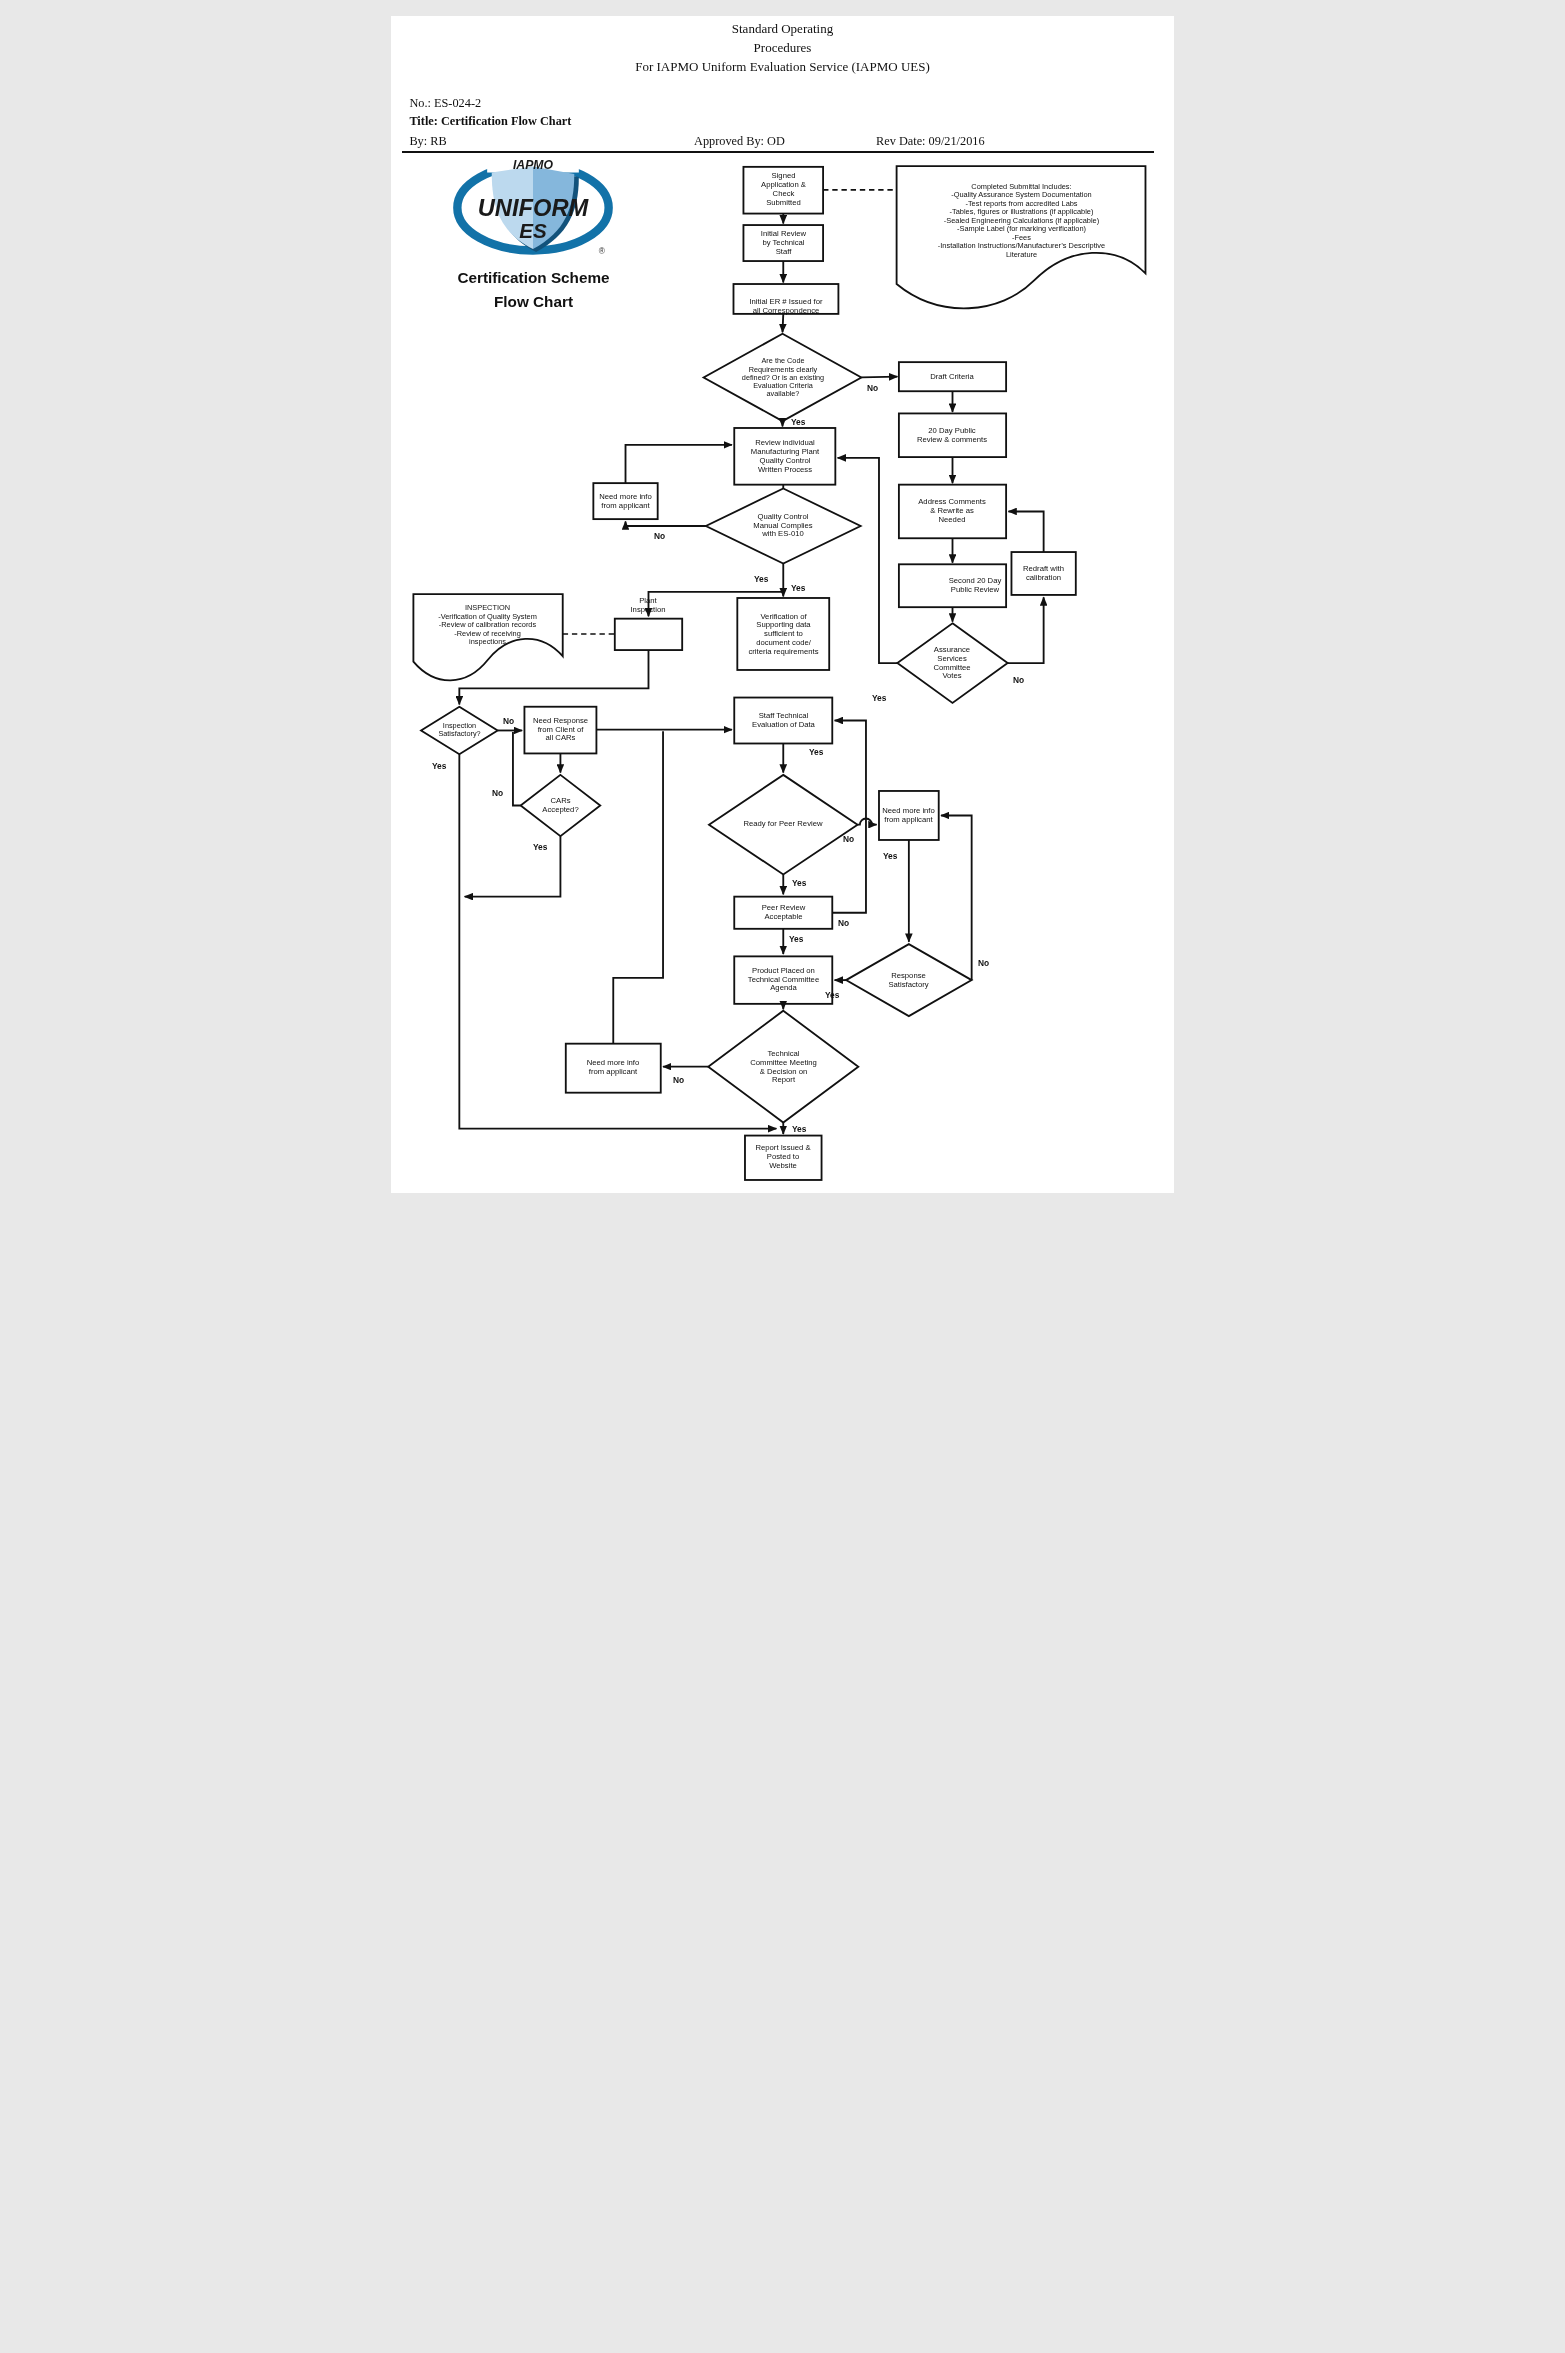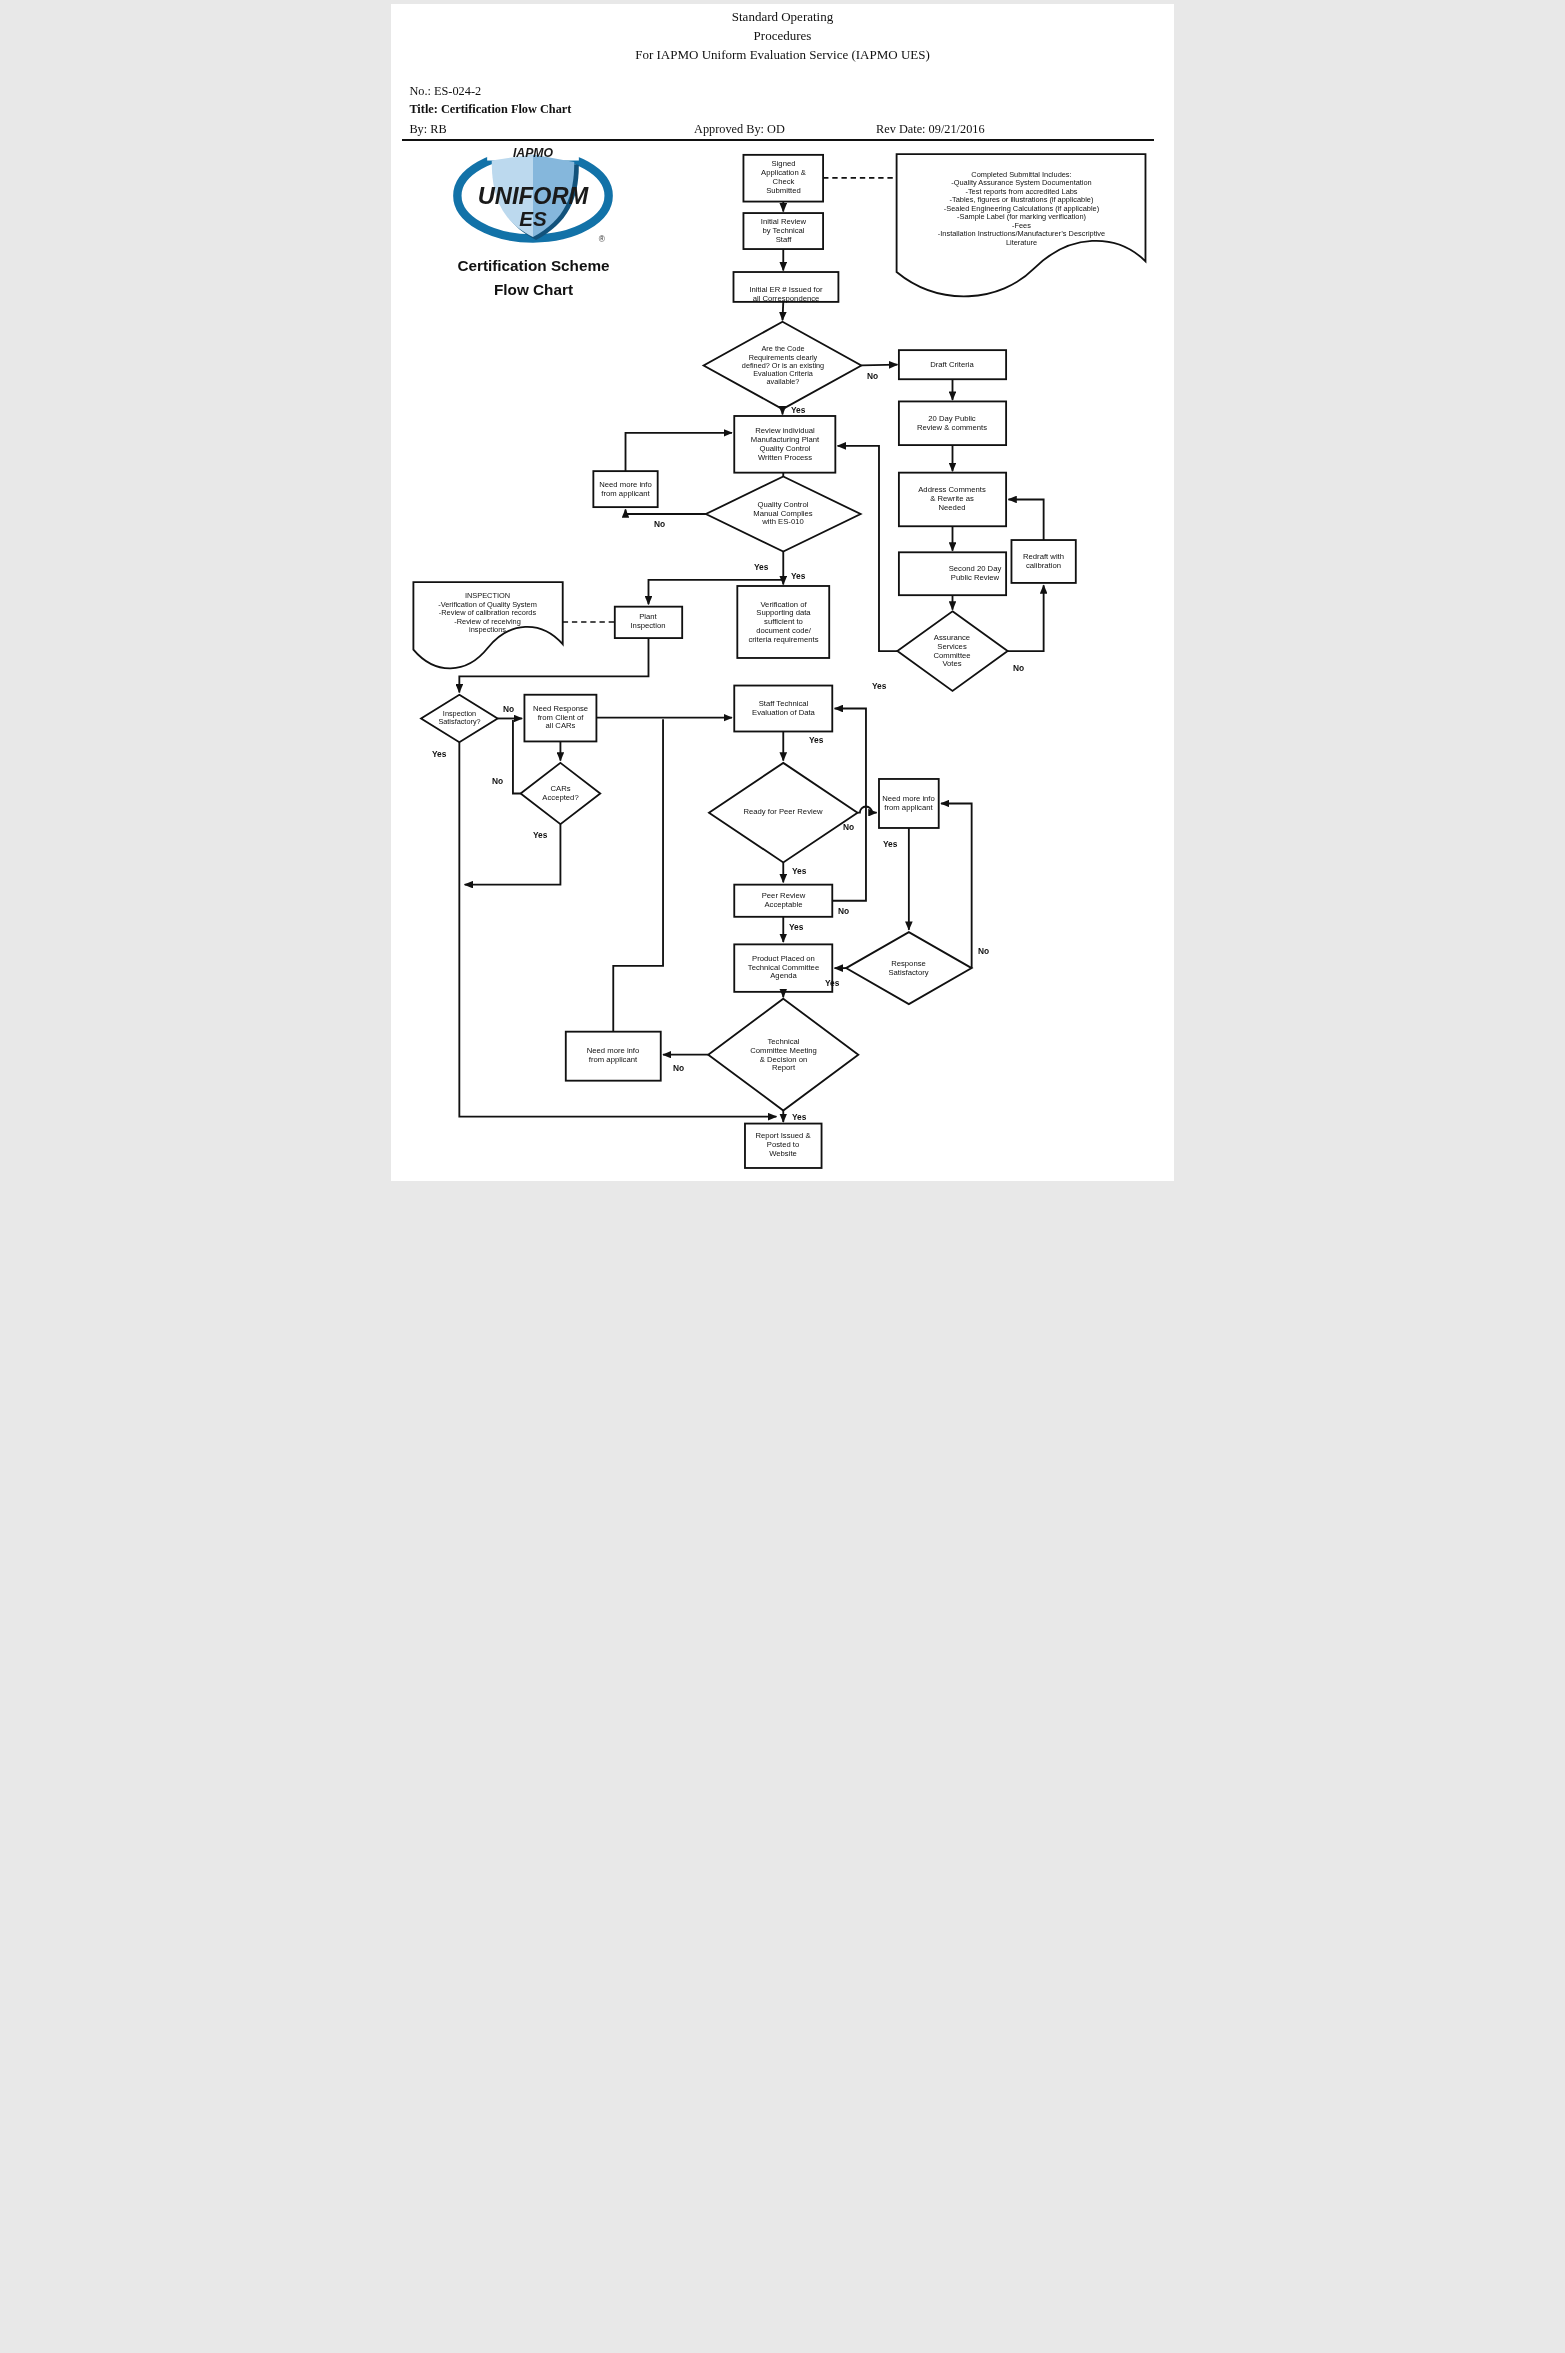--- a/index.html
+++ b/index.html
@@ -1,16 +1,16 @@
 <!DOCTYPE html>
 <html style="font-size:12.3px"><head>
 <meta charset="utf-8">
 <style>
   html,body{margin:0;padding:0;background:#e8e8e8;}
-  .page{position:relative;width:783px;height:1177px;margin:4px auto;background:#fff;
+  .page{position:relative;width:783px;height:1177px;margin:16px auto;background:#fff;
         font-family:"Liberation Sans",sans-serif;color:#111;overflow:hidden;}
   .serif{font-family:"Liberation Serif",serif;}
   .hdr-line{position:absolute;left:0;width:100%;text-align:center;font-size:13px;}
   .meta{position:absolute;font-size:12.3px;}
   .rule{position:absolute;background:#111;}
   svg.layer{position:absolute;left:0;top:0;}
   .lbl{position:absolute;display:flex;align-items:center;justify-content:center;
        text-align:center;font-size:7.7px;line-height:1.14;white-space:pre-line;}
   .edge{position:absolute;font-size:8.4px;font-weight:700;}
   .doc-lbl{font-size:7.4px;}
@@ -175,21 +175,21 @@
   <div class="lbl" style="left:204px;top:469px;width:61px;height:33px">Need more info
 from applicant</div>
   <div class="lbl" style="left:327px;top:478px;width:130px;height:64px">Quality Control
 Manual Complies
 with ES-010</div>
   <div class="lbl doc-lbl" style="left:25px;top:582px;width:143px;height:55px">INSPECTION
 -Verification of Quality System
 -Review of calibration records
 -Review of receiving
 inspections</div>
-  <div class="lbl" style="left:225px;top:604px;width:64px;height:28px">Plant
+  <div class="lbl" style="left:225px;top:576px;width:64px;height:28px">Plant
 Inspection</div>
   <div class="lbl" style="left:348px;top:584px;width:89px;height:69px">Verification of
 Supporting data
 sufficient to
 document code/
 criteria requirements</div>
   <div class="lbl" style="left:38px;top:695px;width:61px;height:38px;font-size:7.3px">Inspection
 Satisfactory?</div>
   <div class="lbl" style="left:135px;top:692px;width:69px;height:44px">Need Response
 from Client of

